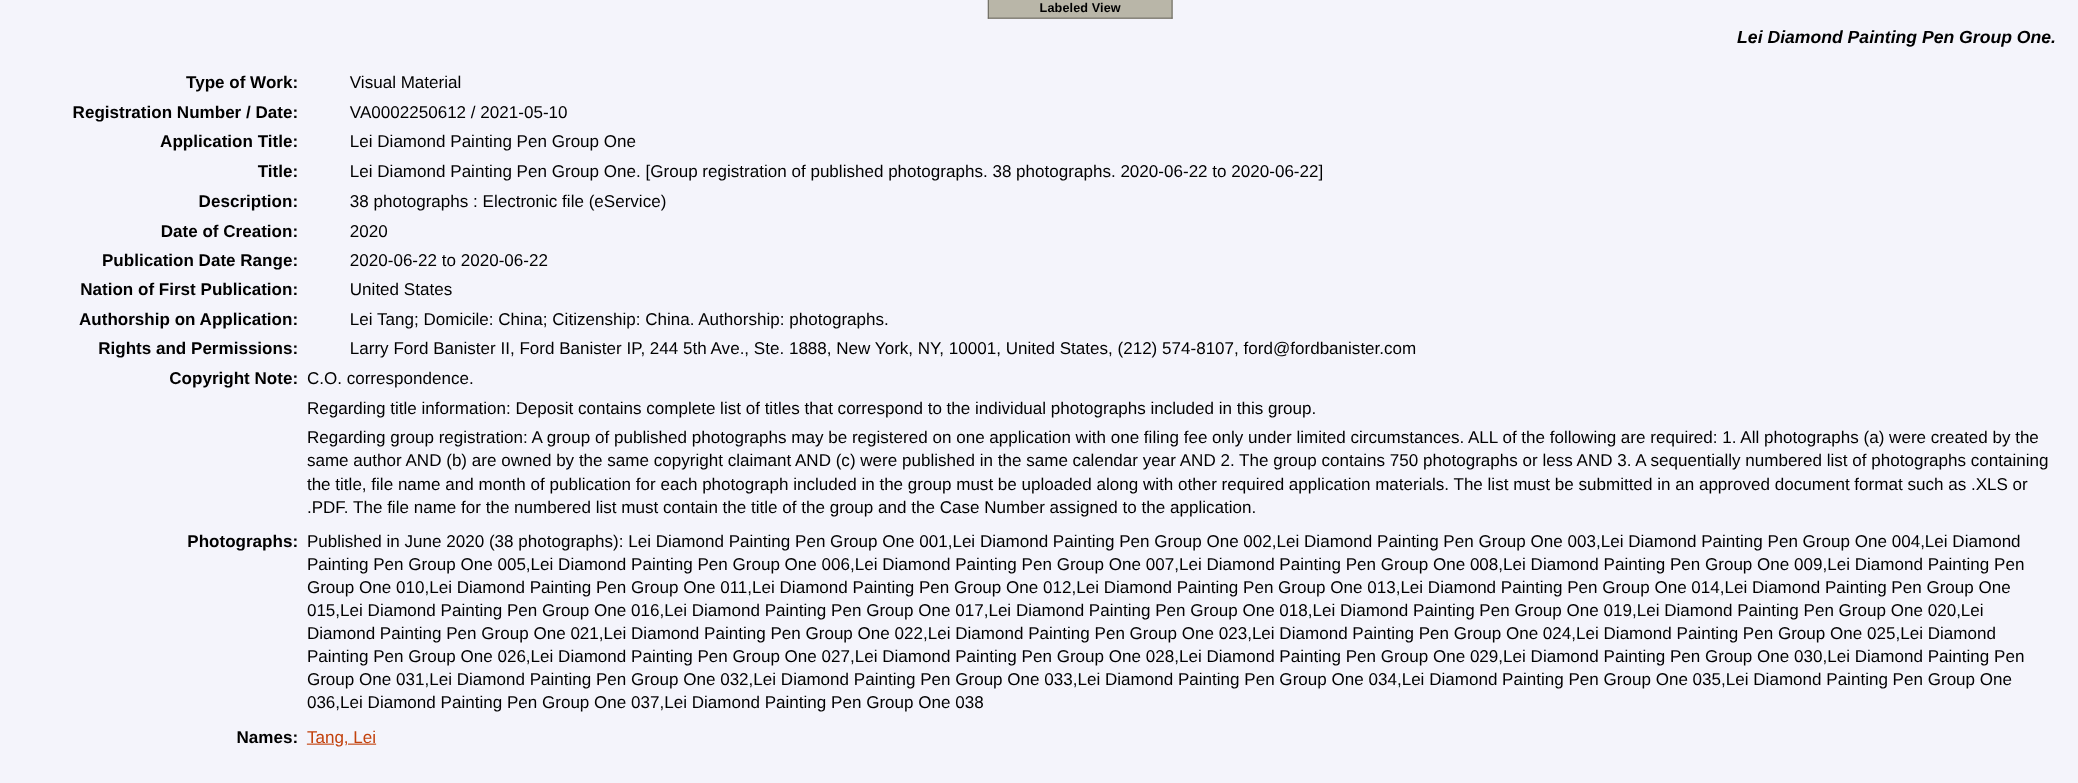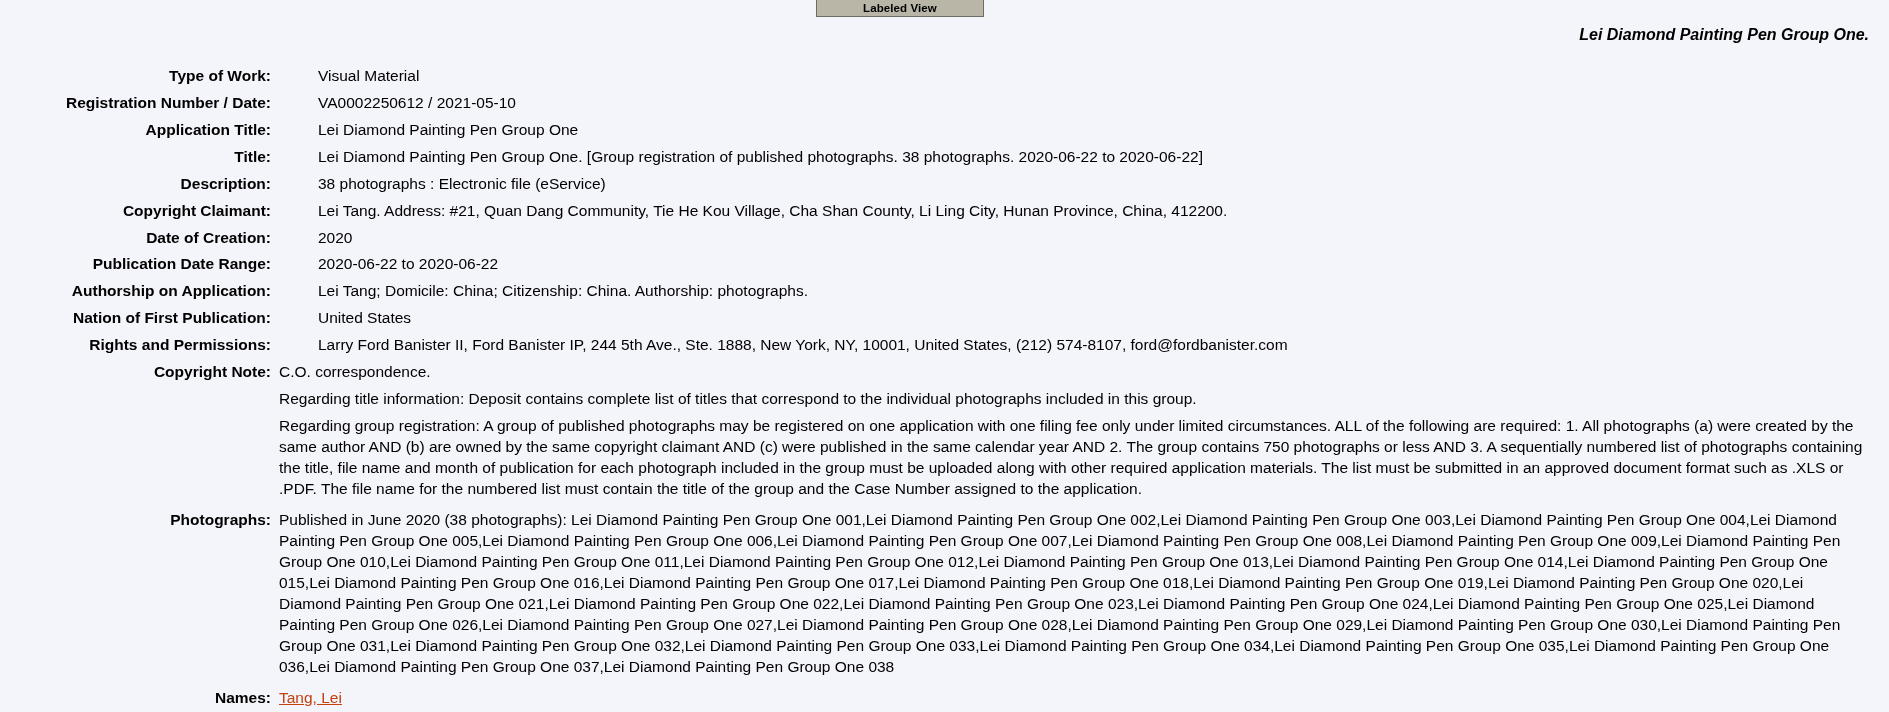--- a/index.html
+++ b/index.html
@@ -10,21 +10,21 @@
   }
   body {
     width: 1889px;
     min-height: 712px;
     position: relative;
     color: #000;
     font-size: 15.5px;
   }
   .toolbar {
     position: absolute;
-    left: 816px;
+    left: 898px;
     top: 0px;
     width: 168px;
     height: 17px;
     background: #b9b6a8;
     border: 1px solid #6e6c62;
     border-top: none;
     box-sizing: border-box;
     display: flex;
     align-items: center;
     justify-content: center;
@@ -98,38 +98,34 @@
     </tr>
     <tr class="tight">
       <td class="label">Title:</td>
       <td class="value">Lei Diamond Painting Pen Group One. [Group registration of published photographs. 38 photographs. 2020-06-22 to 2020-06-22]</td>
     </tr>
     <tr class="tight">
       <td class="label">Description:</td>
       <td class="value">38 photographs : Electronic file (eService)</td>
     </tr>
     <tr class="tight">
-      <td class="label">Copyright Claimant:</td>
-      <td class="value">Lei Tang. Address: #21, Quan Dang Community, Tie He Kou Village, Cha Shan County, Li Ling City, Hunan Province, China, 412200.</td>
-    </tr>
-    <tr class="tight">
       <td class="label">Date of Creation:</td>
       <td class="value">2020</td>
     </tr>
     <tr class="tight">
       <td class="label">Publication Date Range:</td>
       <td class="value">2020-06-22 to 2020-06-22</td>
     </tr>
     <tr class="tight">
+      <td class="label">Nation of First Publication:</td>
+      <td class="value">United States</td>
+    </tr>
+    <tr class="tight">
       <td class="label">Authorship on Application:</td>
       <td class="value">Lei Tang; Domicile: China; Citizenship: China. Authorship: photographs.</td>
-    </tr>
-    <tr class="tight">
-      <td class="label">Nation of First Publication:</td>
-      <td class="value">United States</td>
     </tr>
     <tr class="tight">
       <td class="label">Rights and Permissions:</td>
       <td class="value">Larry Ford Banister II, Ford Banister IP, 244 5th Ave., Ste. 1888, New York, NY, 10001, United States, (212) 574-8107, ford@fordbanister.com</td>
     </tr>
     <tr>
       <td class="label">Copyright Note:</td>
       <td class="value">
         <p class="para">C.O. correspondence.</p>
         <p class="para">Regarding title information: Deposit contains complete list of titles that correspond to the individual photographs included in this group.</p>

